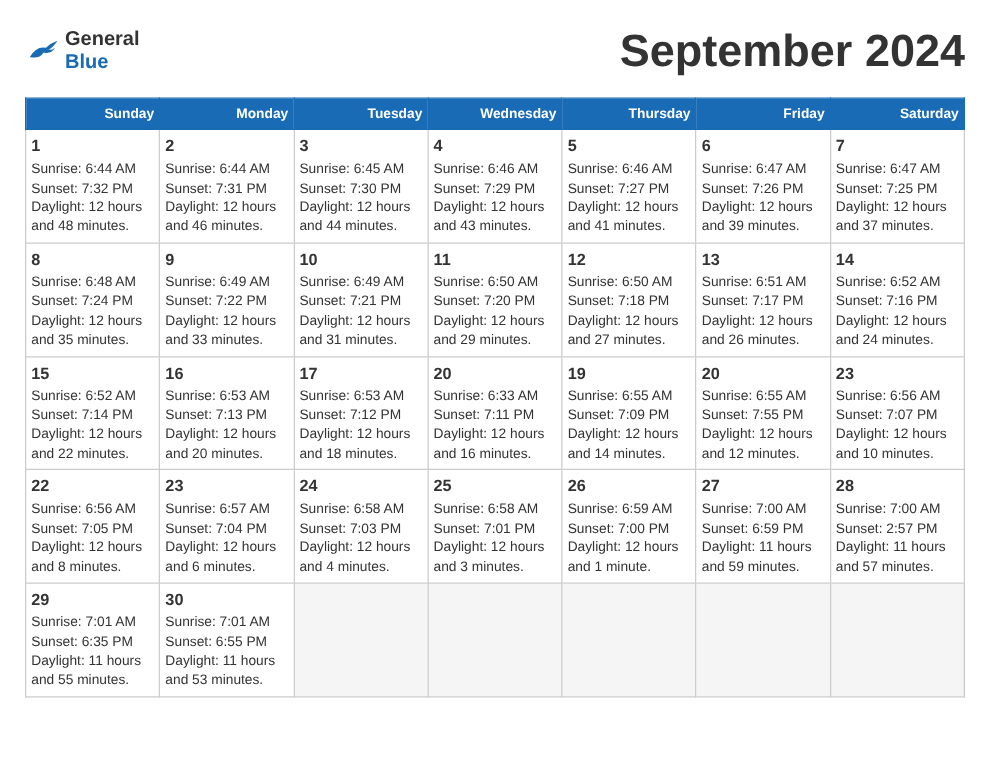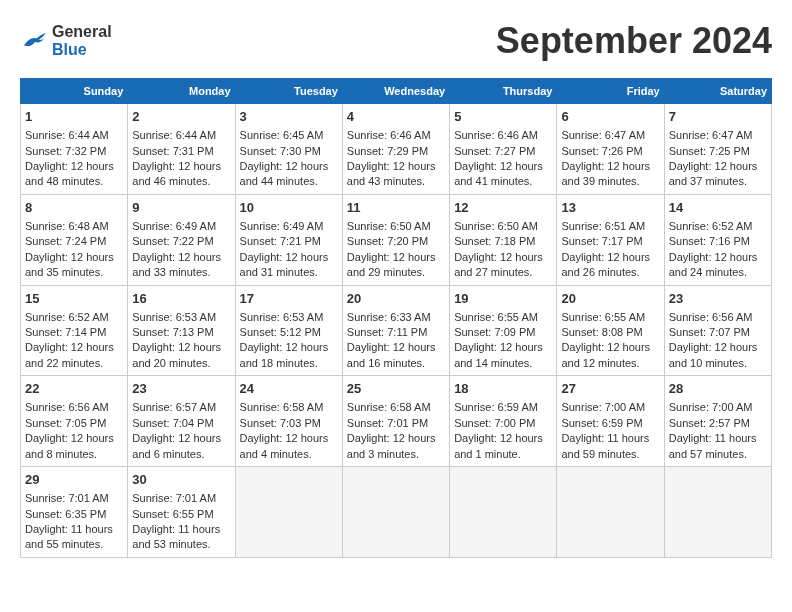--- a/index.html
+++ b/index.html
@@ -214,42 +214,42 @@
         <td>
           <span class="day-num">16</span>
           <div>Sunrise: 6:53 AM</div>
           <div>Sunset: 7:13 PM</div>
           <div>Daylight: 12 hours</div>
           <div>and 20 minutes.</div>
         </td>
         <td>
           <span class="day-num">17</span>
           <div>Sunrise: 6:53 AM</div>
-          <div>Sunset: 5:12 PM</div>
+          <div>Sunset: 7:12 PM</div>
           <div>Daylight: 12 hours</div>
           <div>and 18 minutes.</div>
         </td>
         <td>
           <span class="day-num">20</span>
           <div>Sunrise: 6:33 AM</div>
           <div>Sunset: 7:11 PM</div>
           <div>Daylight: 12 hours</div>
           <div>and 16 minutes.</div>
         </td>
         <td>
           <span class="day-num">19</span>
           <div>Sunrise: 6:55 AM</div>
           <div>Sunset: 7:09 PM</div>
           <div>Daylight: 12 hours</div>
           <div>and 14 minutes.</div>
         </td>
         <td>
           <span class="day-num">20</span>
           <div>Sunrise: 6:55 AM</div>
-          <div>Sunset: 8:08 PM</div>
+          <div>Sunset: 7:55 PM</div>
           <div>Daylight: 12 hours</div>
           <div>and 12 minutes.</div>
         </td>
         <td>
           <span class="day-num">23</span>
           <div>Sunrise: 6:56 AM</div>
           <div>Sunset: 7:07 PM</div>
           <div>Daylight: 12 hours</div>
           <div>and 10 minutes.</div>
         </td>
@@ -277,21 +277,21 @@
           <div>and 4 minutes.</div>
         </td>
         <td>
           <span class="day-num">25</span>
           <div>Sunrise: 6:58 AM</div>
           <div>Sunset: 7:01 PM</div>
           <div>Daylight: 12 hours</div>
           <div>and 3 minutes.</div>
         </td>
         <td>
-          <span class="day-num">18</span>
+          <span class="day-num">26</span>
           <div>Sunrise: 6:59 AM</div>
           <div>Sunset: 7:00 PM</div>
           <div>Daylight: 12 hours</div>
           <div>and 1 minute.</div>
         </td>
         <td>
           <span class="day-num">27</span>
           <div>Sunrise: 7:00 AM</div>
           <div>Sunset: 6:59 PM</div>
           <div>Daylight: 11 hours</div>

